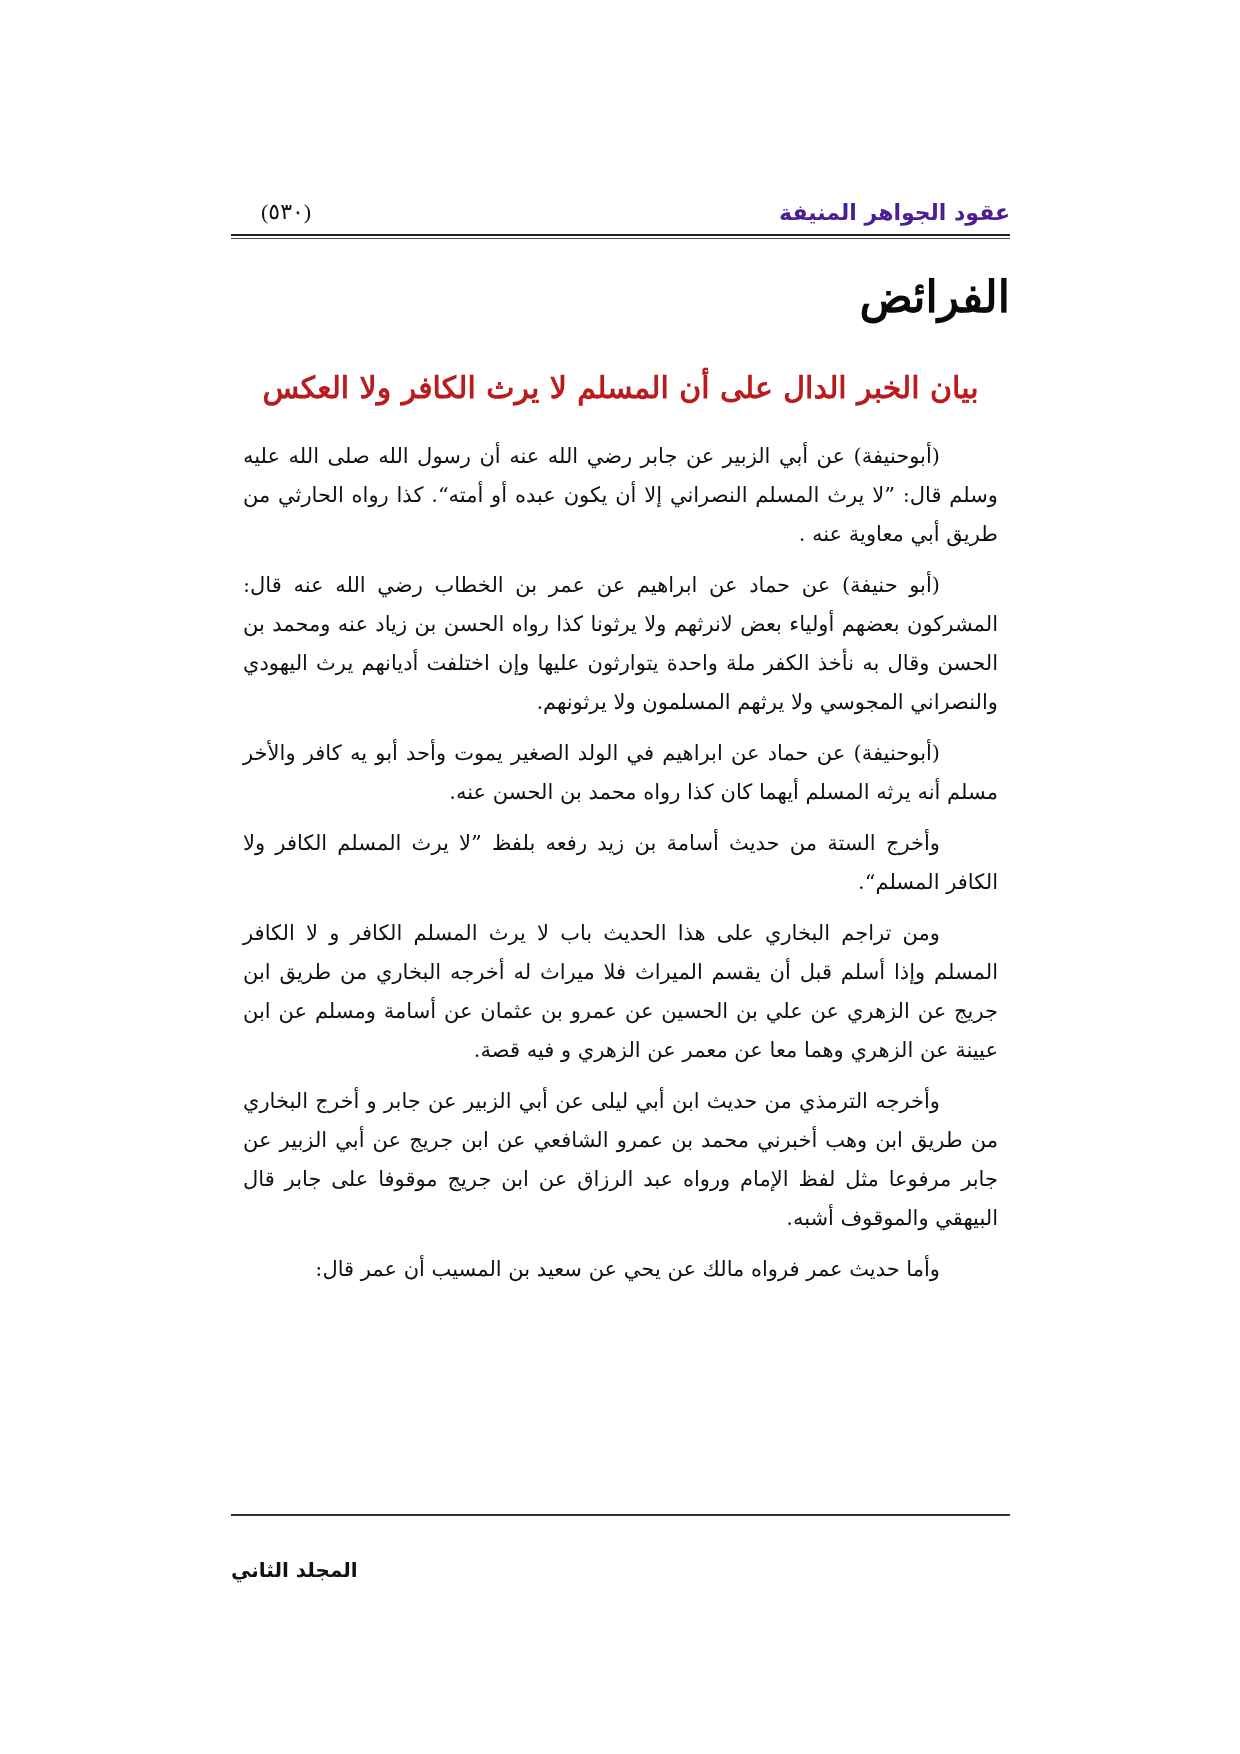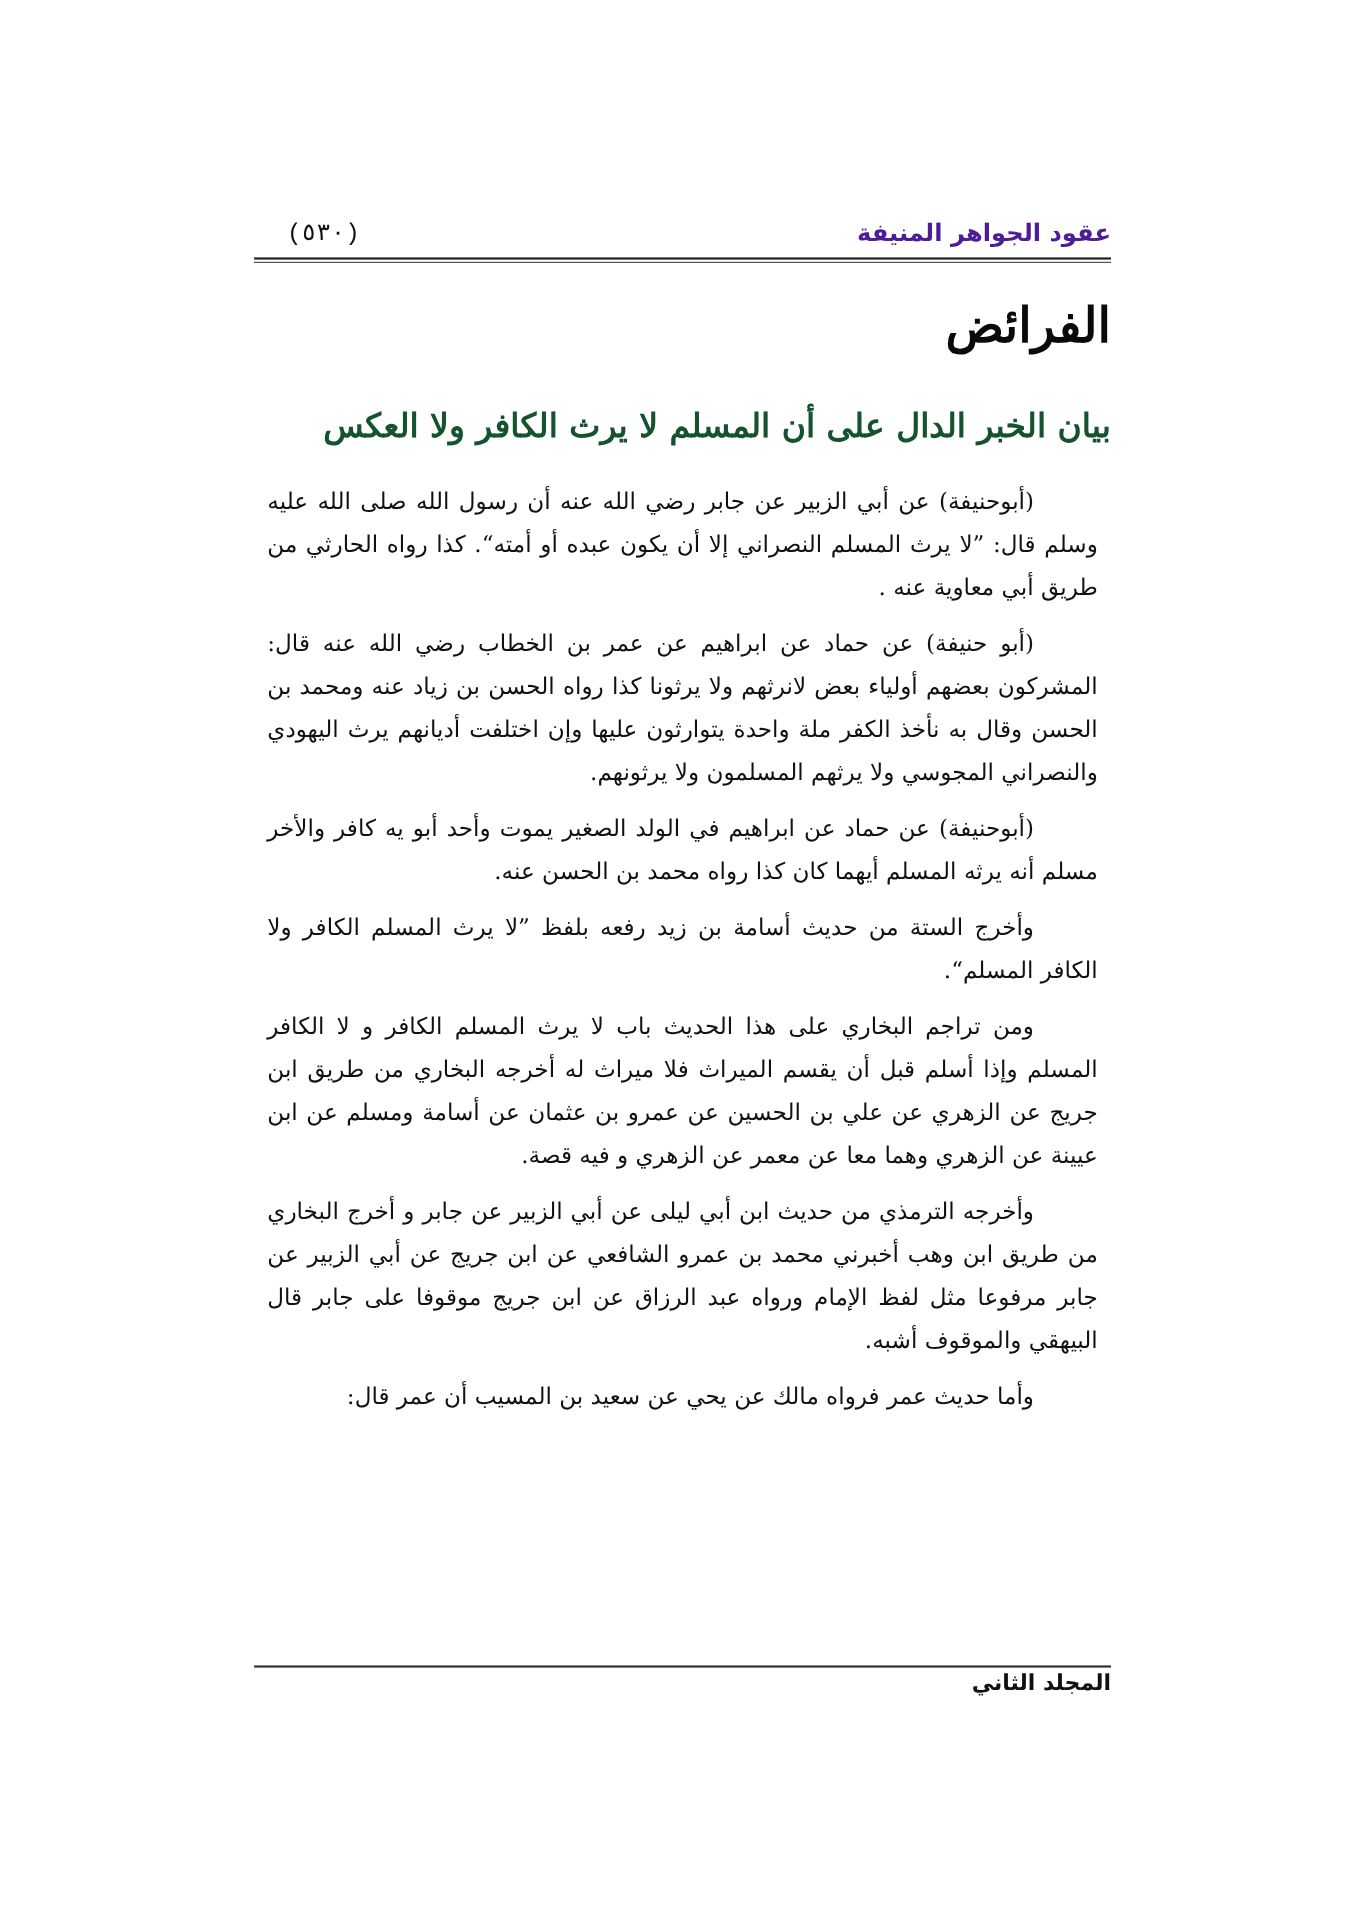--- a/index.html
+++ b/index.html
@@ -34,21 +34,21 @@
     align-items: center;
     direction: rtl;
   }
   .book-title {
     font-family: "DejaVu Sans", sans-serif;
     font-weight: bold;
     font-size: 22px;
     color: #4c1d95;
   }
   .page-number {
-    font-family: Liberation Mono, monospace;
+    font-family: Liberation Serif, serif;
     font-size: 22px;
     color: #111;
     direction: rtl;
     padding-left: 30px;
   }
   .header-rule {
     position: absolute;
     left: 231px;
     top: 234px;
     width: 779px;
@@ -68,26 +68,26 @@
     font-weight: bold;
     font-size: 44px;
     line-height: 70px;
     color: #0a0a0a;
   }
   .section-title {
     position: absolute;
     left: 231px;
     top: 360px;
     width: 779px;
-    text-align: right;
+    text-align: center;
     font-family: "DejaVu Serif", serif;
     font-weight: bold;
     font-size: 30px;
     line-height: 56px;
-    color: #14532d;
+    color: #b91c1c;
   }
   
   .body-text {
     position: absolute;
     left: 231px;
     top: 425px;
     width: 779px;
     direction: rtl;
     font-family: "DejaVu Serif", serif;
     font-size: 21px;
@@ -104,23 +104,23 @@
     position: absolute;
     left: 231px;
     top: 1514px;
     width: 779px;
     height: 0;
     border-top: 2px solid #333;
   }
   .volume-label {
     position: absolute;
     left: 231px;
-    top: 1517px;
+    top: 1558px;
     width: 779px;
-    text-align: right;
+    text-align: left;
     font-family: "DejaVu Sans", sans-serif;
     font-weight: bold;
     font-size: 20px;
     color: #111;
   }
 </style>
 </head>
 <body>
 
 <div class="page">

